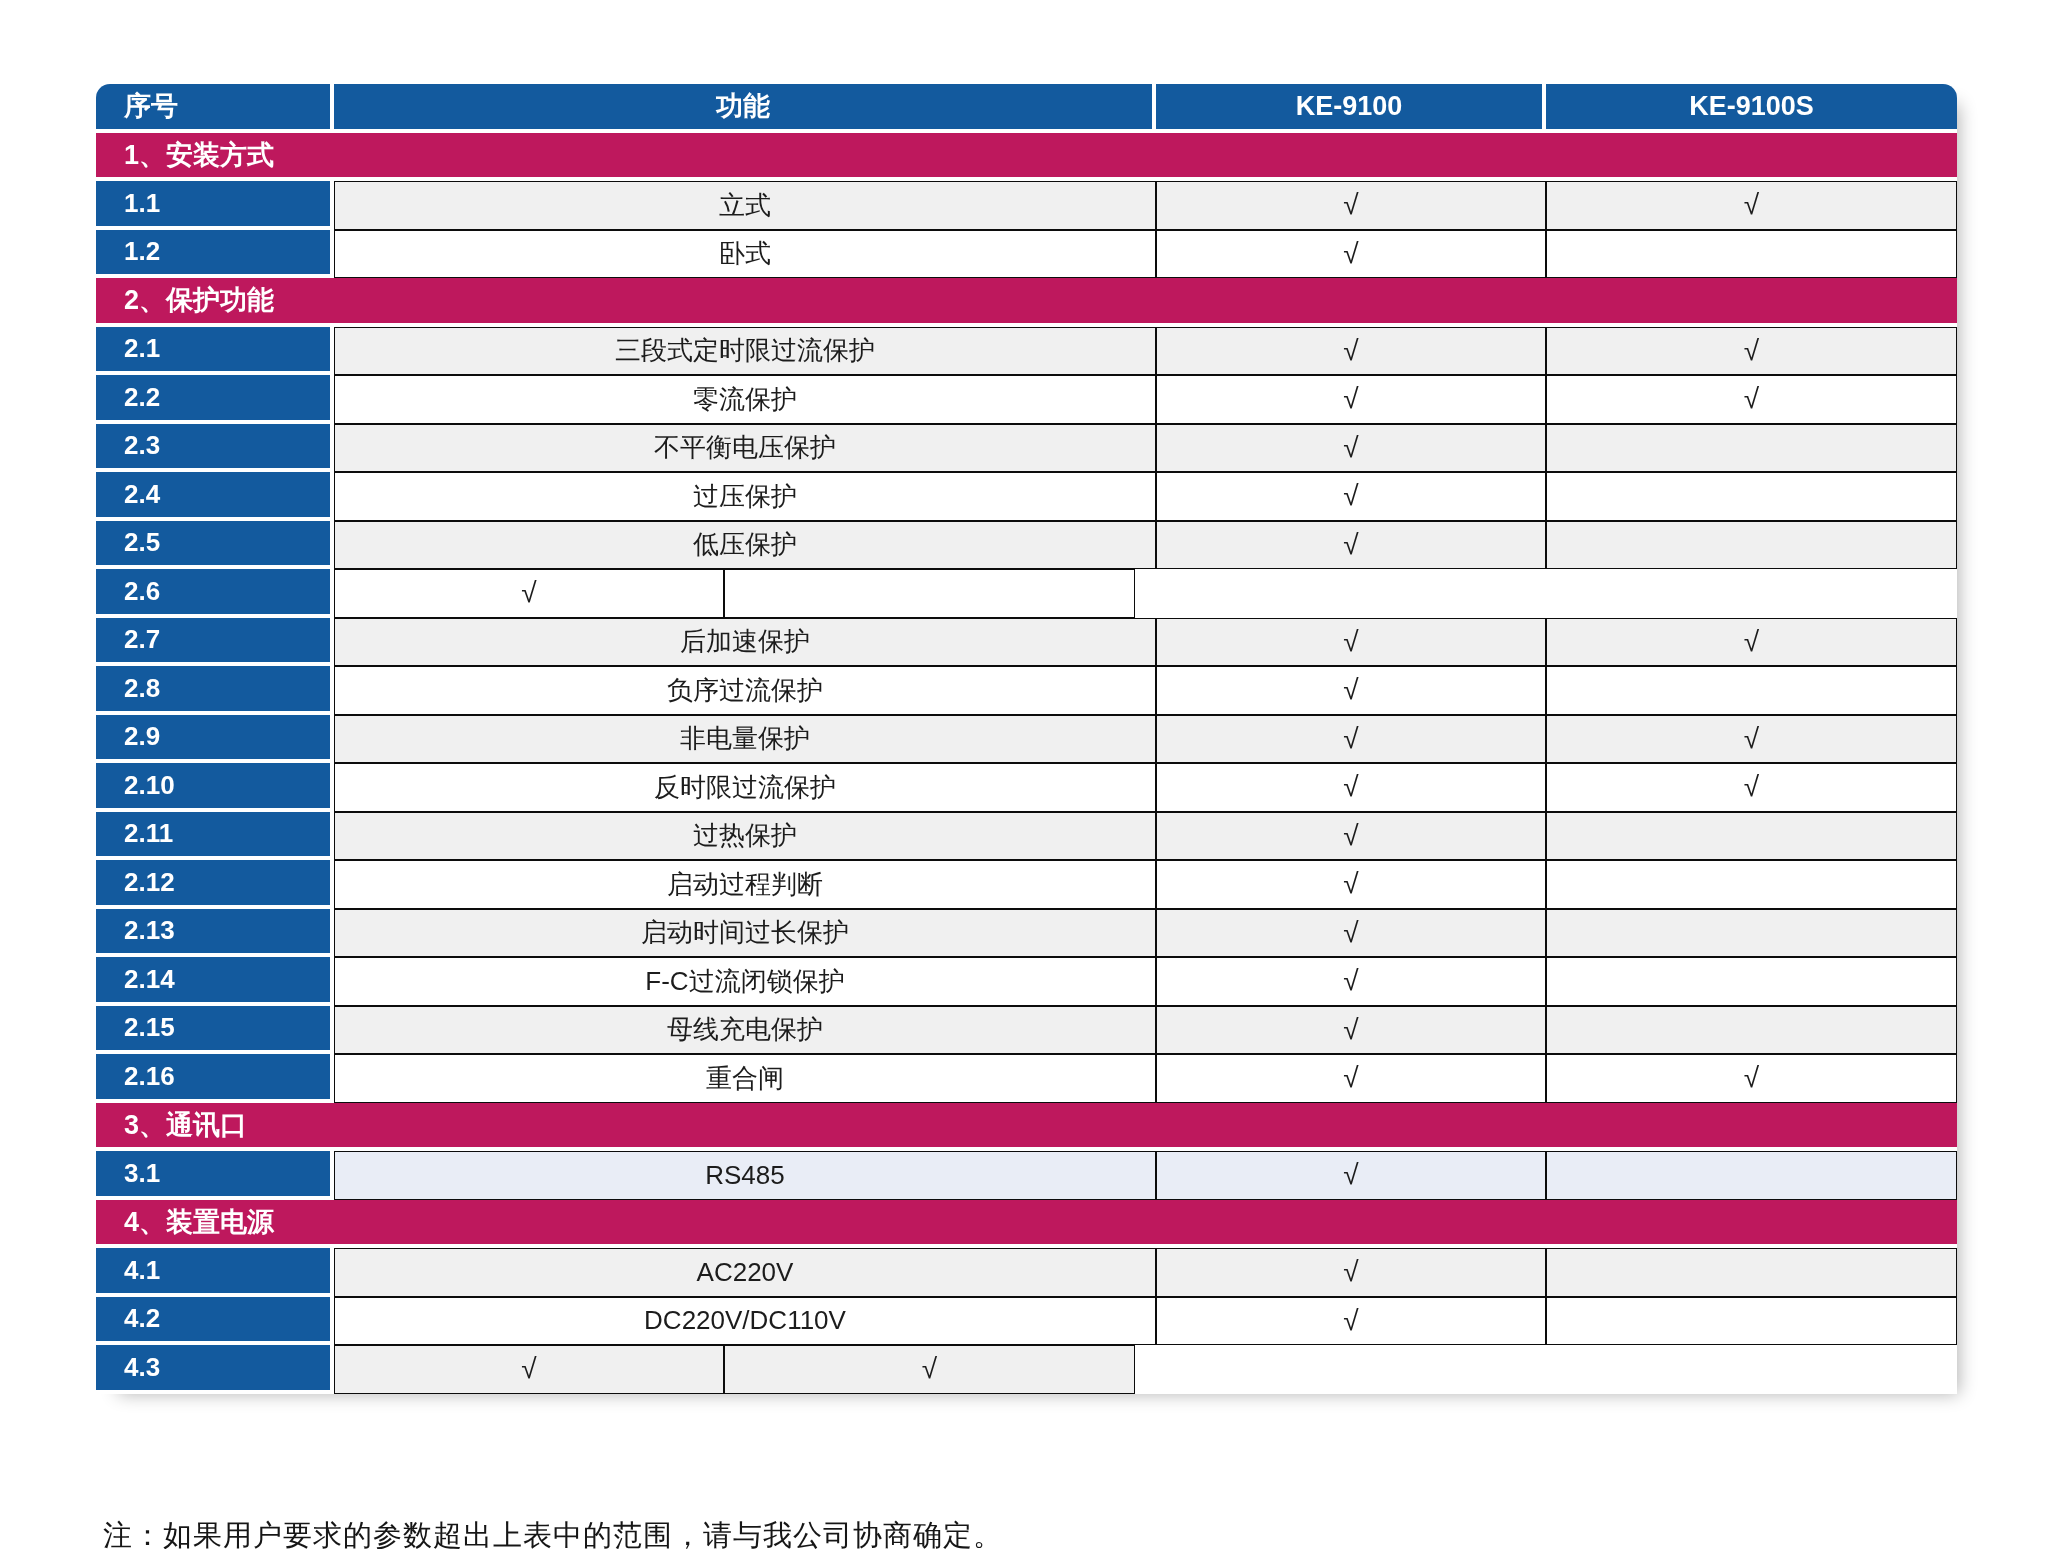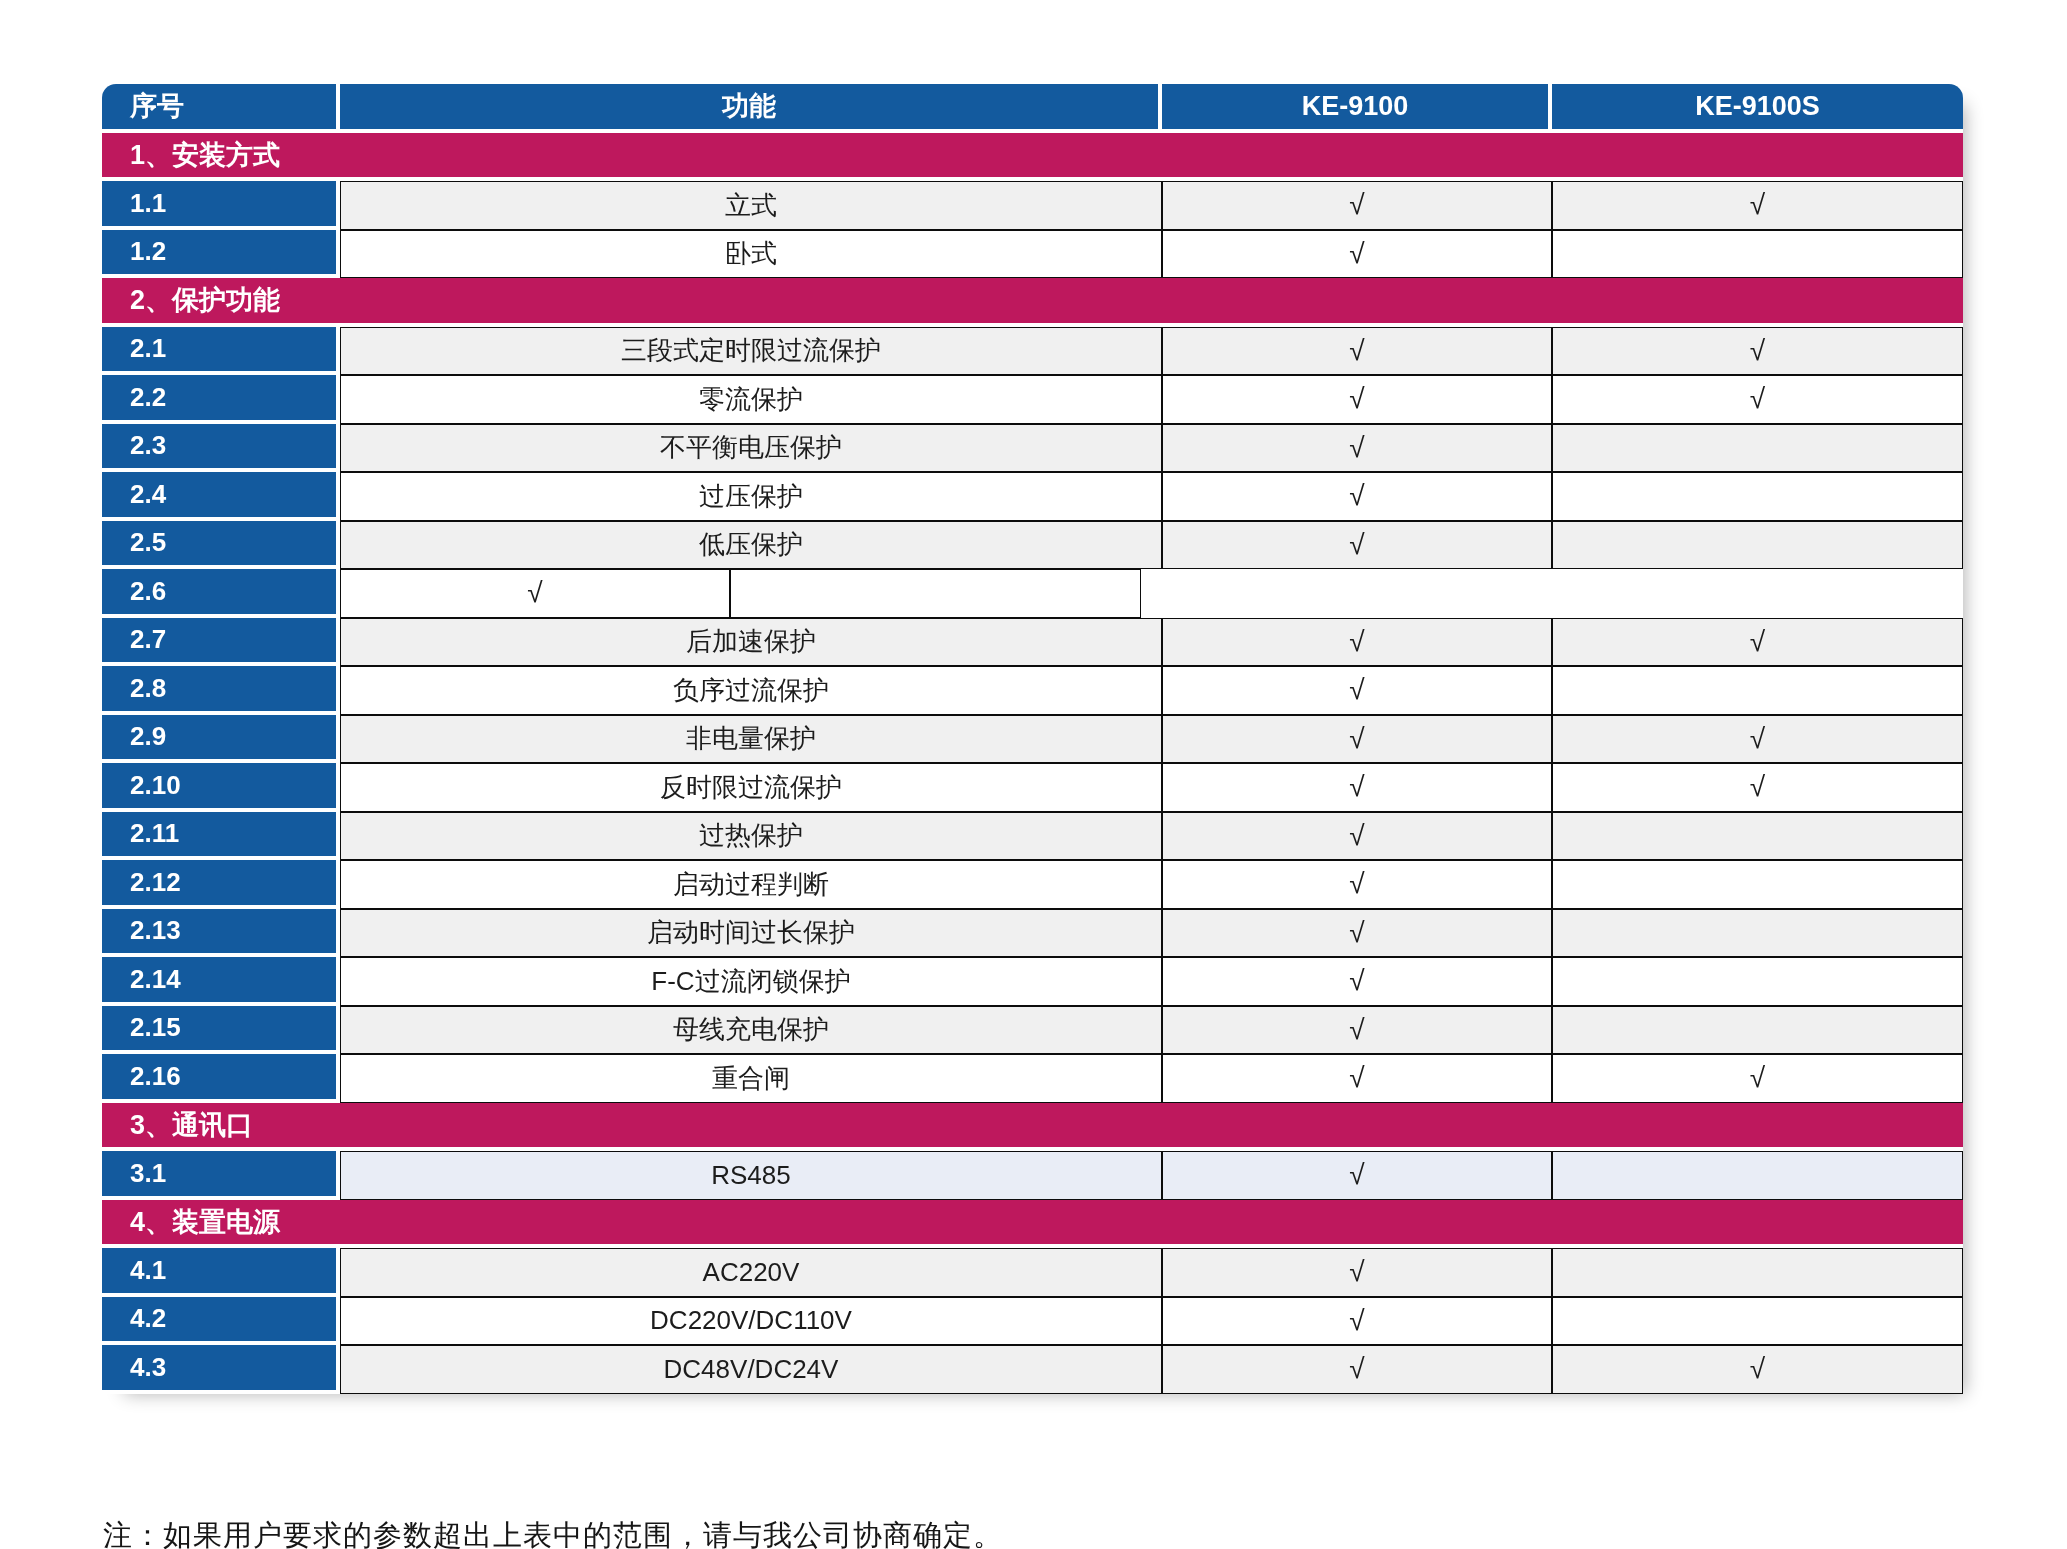--- a/index.html
+++ b/index.html
@@ -2,21 +2,21 @@
 <html><head>
 <meta charset="utf-8">
 <style>
   html,body{margin:0;padding:0;}
   body{
     width:2067px;height:1549px;position:relative;background:#ffffff;
     font-family:"Liberation Sans","DejaVu Sans",sans-serif;
     -webkit-font-smoothing:antialiased;
   }
   .spec-table{
-    position:absolute;left:102px;top:84px;width:1861px;
+    position:absolute;left:96px;top:84px;width:1861px;
     border-radius:14px 14px 0 0;
     box-shadow:12px 10px 18px -10px rgba(0,0,0,0.30);
   }
   .row{display:flex;height:48.5px;box-sizing:border-box;}
   .cell{box-sizing:border-box;display:flex;align-items:center;height:100%;}
   .c0{width:238px;}
   .c1{width:822px;}
   .c2{width:390px;}
   .c3{width:411px;}
   
@@ -182,19 +182,18 @@
       <div class="cell body-cell check bg-gray c3"></div>
     </div>
     <div class="row">
       <div class="cell blue num-cell c0">4.2</div>
       <div class="cell body-cell bg-white c1">DC220V/DC110V</div>
       <div class="cell body-cell check bg-white c2">√</div>
       <div class="cell body-cell check bg-white c3"></div>
     </div>
     <div class="row">
       <div class="cell blue num-cell c0">4.3</div>
-      <div class="cell body-cell bg-gray c1">DC48V/DC24V</div>
       <div class="cell body-cell check bg-gray c2">√</div>
       <div class="cell body-cell check bg-gray c3">√</div>
     </div>
   </div>
 
 <div class="note">注：如果用户要求的参数超出上表中的范围，请与我公司协商确定。</div>
 
 </body></html>

